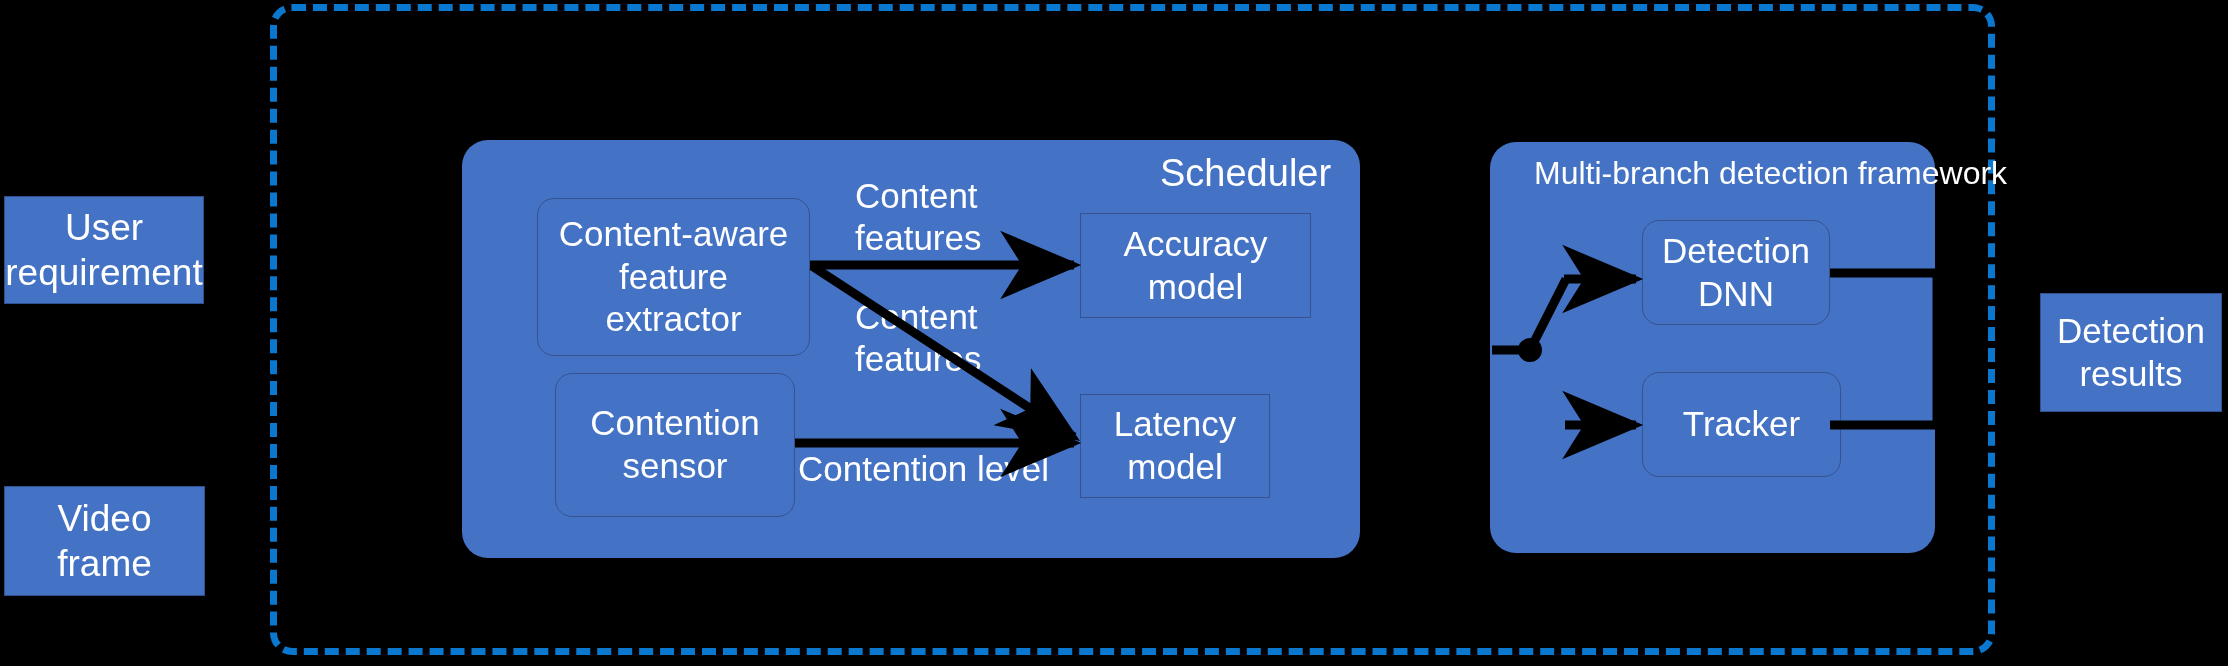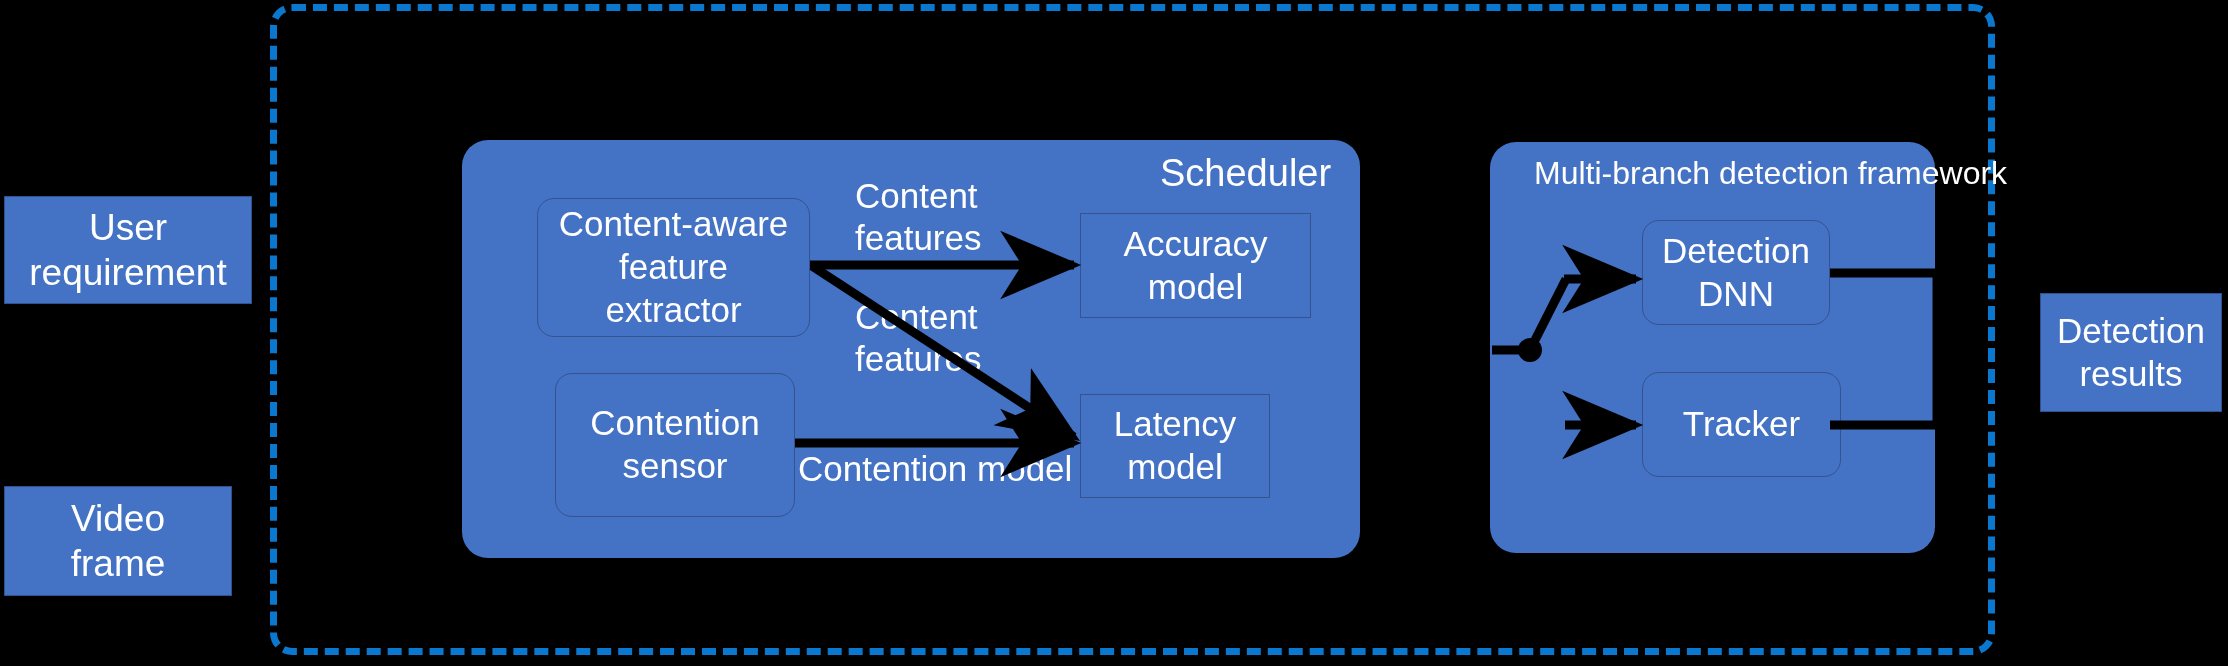--- a/index.html
+++ b/index.html
@@ -67,50 +67,50 @@
     background:transparent;
   }
 </style>
 </head>
 <body>
 
 <div id="stage">
 
   <div class="dashed-frame" style="left:270px;top:4px;width:1725px;height:651px;"></div>
 
-  <div class="node io-box" style="left:4px;top:196px;width:248px;height:108px;white-space:pre-line;">User
+  <div class="node io-box" style="left:4px;top:196px;width:200px;height:108px;white-space:pre-line;">User
 requirement</div>
 
-  <div class="node io-box" style="left:4px;top:486px;width:228px;height:110px;white-space:pre-line;">Video
+  <div class="node io-box" style="left:4px;top:486px;width:201px;height:110px;white-space:pre-line;">Video
 frame</div>
 
   <div class="panel" style="left:462px;top:140px;width:898px;height:418px;"></div>
 
   <div class="panel-label" style="left:1160px;top:152px;font-size:38px;">Scheduler</div>
 
-  <div class="node mod-round" style="left:537px;top:198px;width:273px;height:139px;white-space:pre-line;">Content-aware
+  <div class="node mod-round" style="left:537px;top:198px;width:273px;height:158px;white-space:pre-line;">Content-aware
 feature
 extractor</div>
 
   <div class="node mod-round" style="left:555px;top:373px;width:240px;height:144px;white-space:pre-line;">Contention
 sensor</div>
 
   <div class="node mod-sharp" style="left:1080px;top:213px;width:231px;height:105px;white-space:pre-line;">Accuracy
 model</div>
 
   <div class="node mod-sharp" style="left:1080px;top:394px;width:190px;height:104px;white-space:pre-line;">Latency
 model</div>
 
   <div class="edge-label" style="left:855px;top:175px;width:200px;">Content
 features</div>
 
   <div class="edge-label" style="left:855px;top:296px;width:200px;">Content
 features</div>
 
-  <div class="edge-label" style="left:798px;top:448px;width:310px;text-align:left;">Contention model</div>
+  <div class="edge-label" style="left:798px;top:448px;width:310px;text-align:left;">Contention level</div>
 
   <div class="panel" style="left:1490px;top:142px;width:445px;height:411px;"></div>
 
   <div class="panel-label" style="left:1534px;top:155px;font-size:32px;">Multi-branch detection framework</div>
 
   <div class="node mod-round" style="left:1642px;top:220px;width:188px;height:105px;white-space:pre-line;">Detection
 DNN</div>
 
   <div class="node mod-round" style="left:1642px;top:372px;width:199px;height:105px;white-space:pre-line;">Tracker</div>
 

